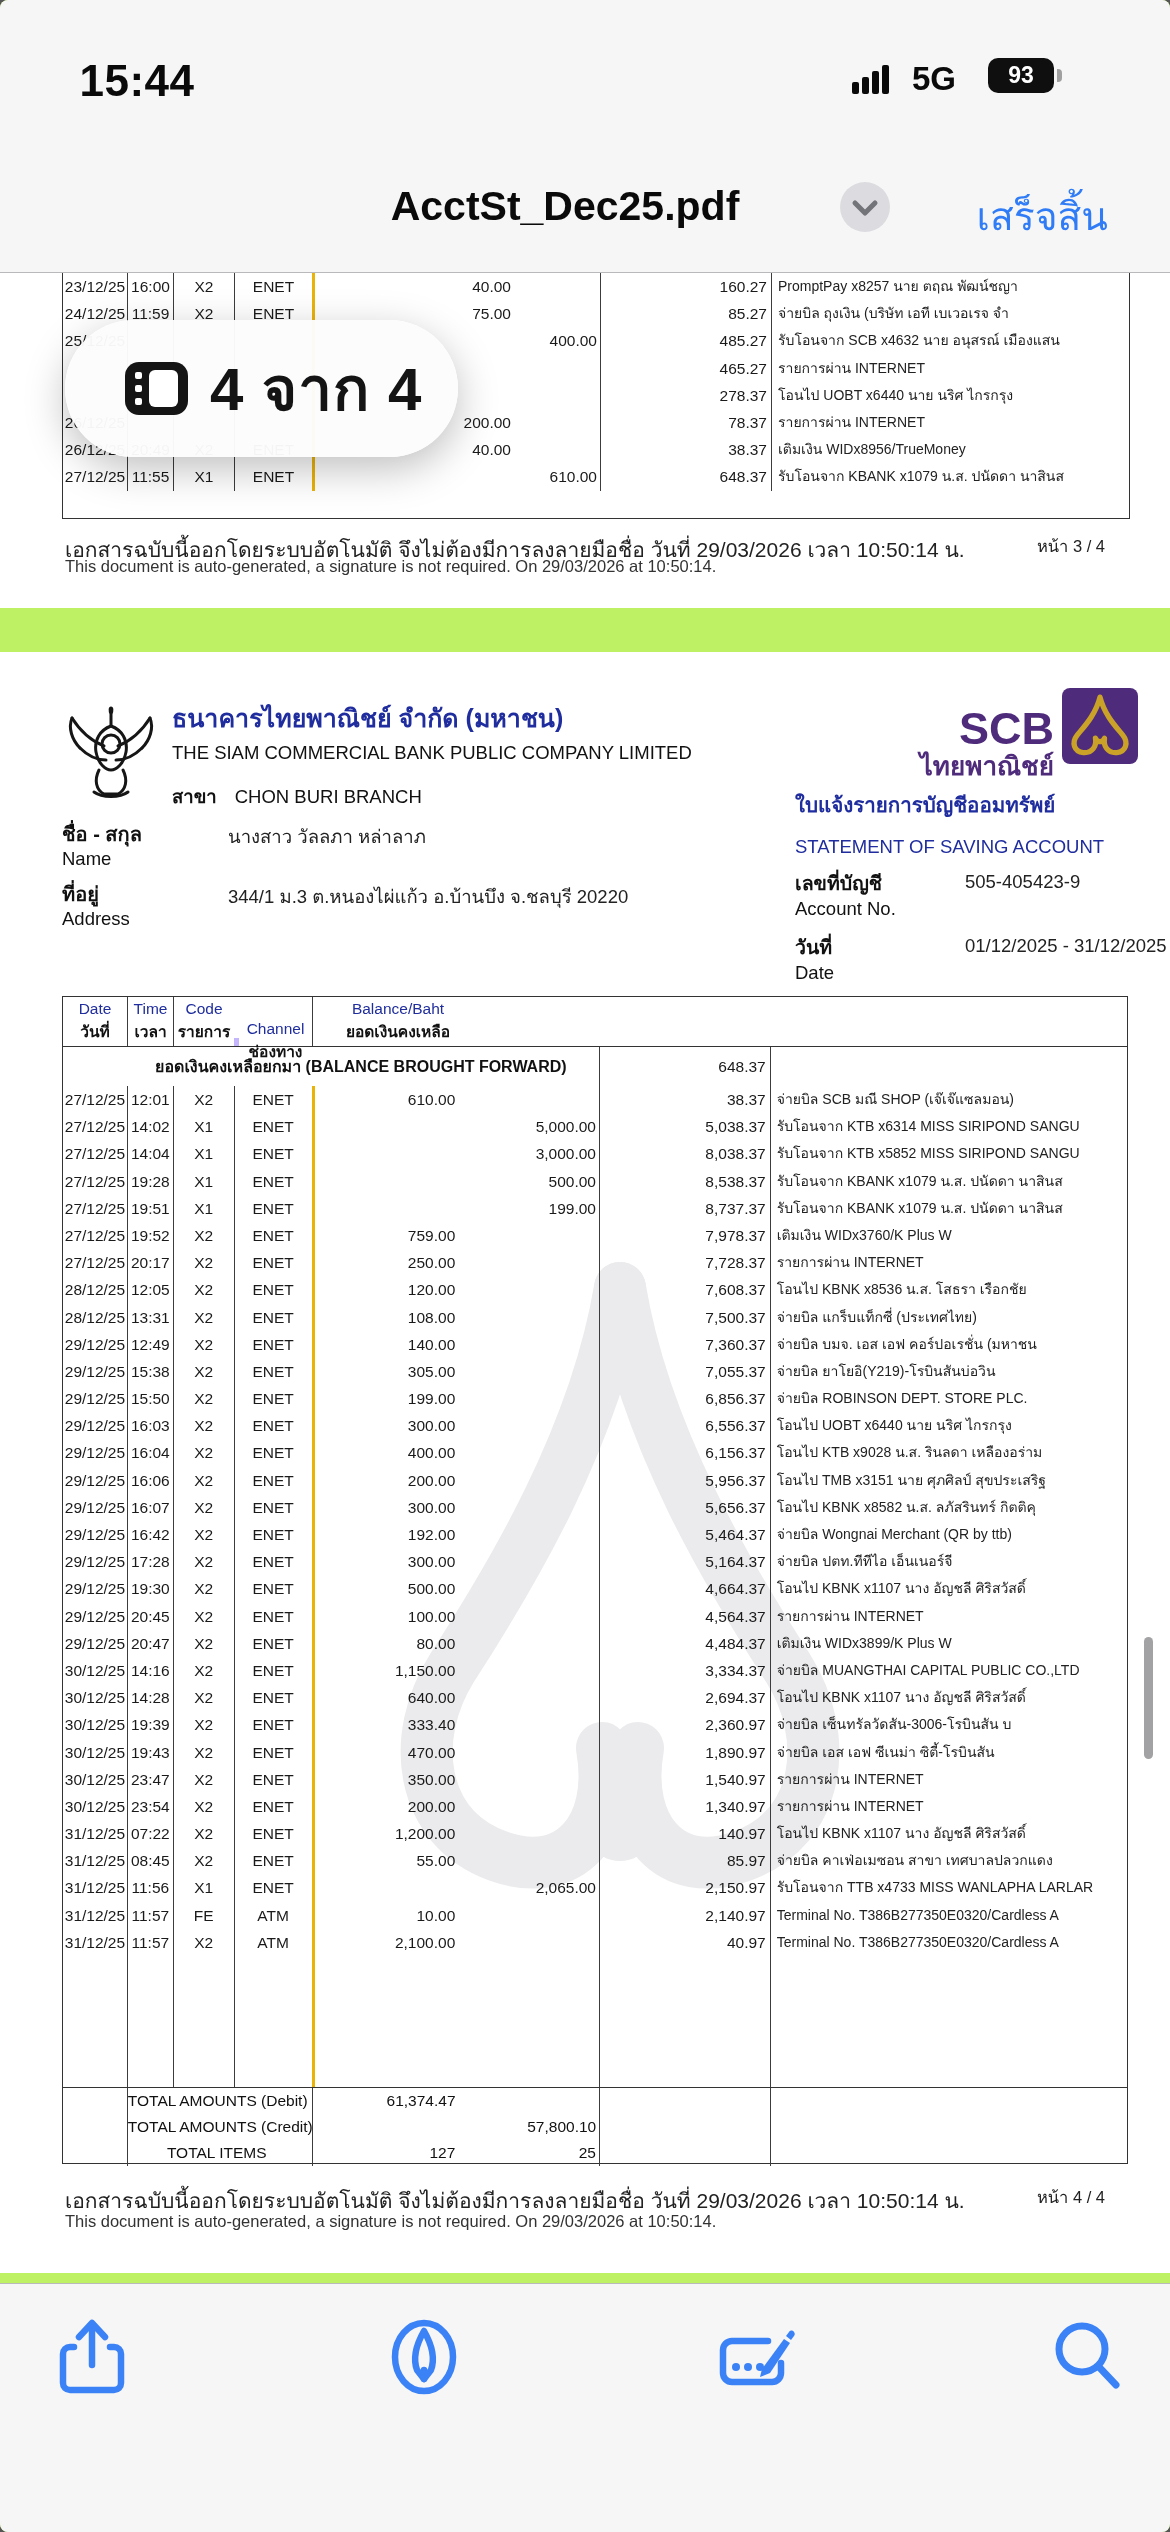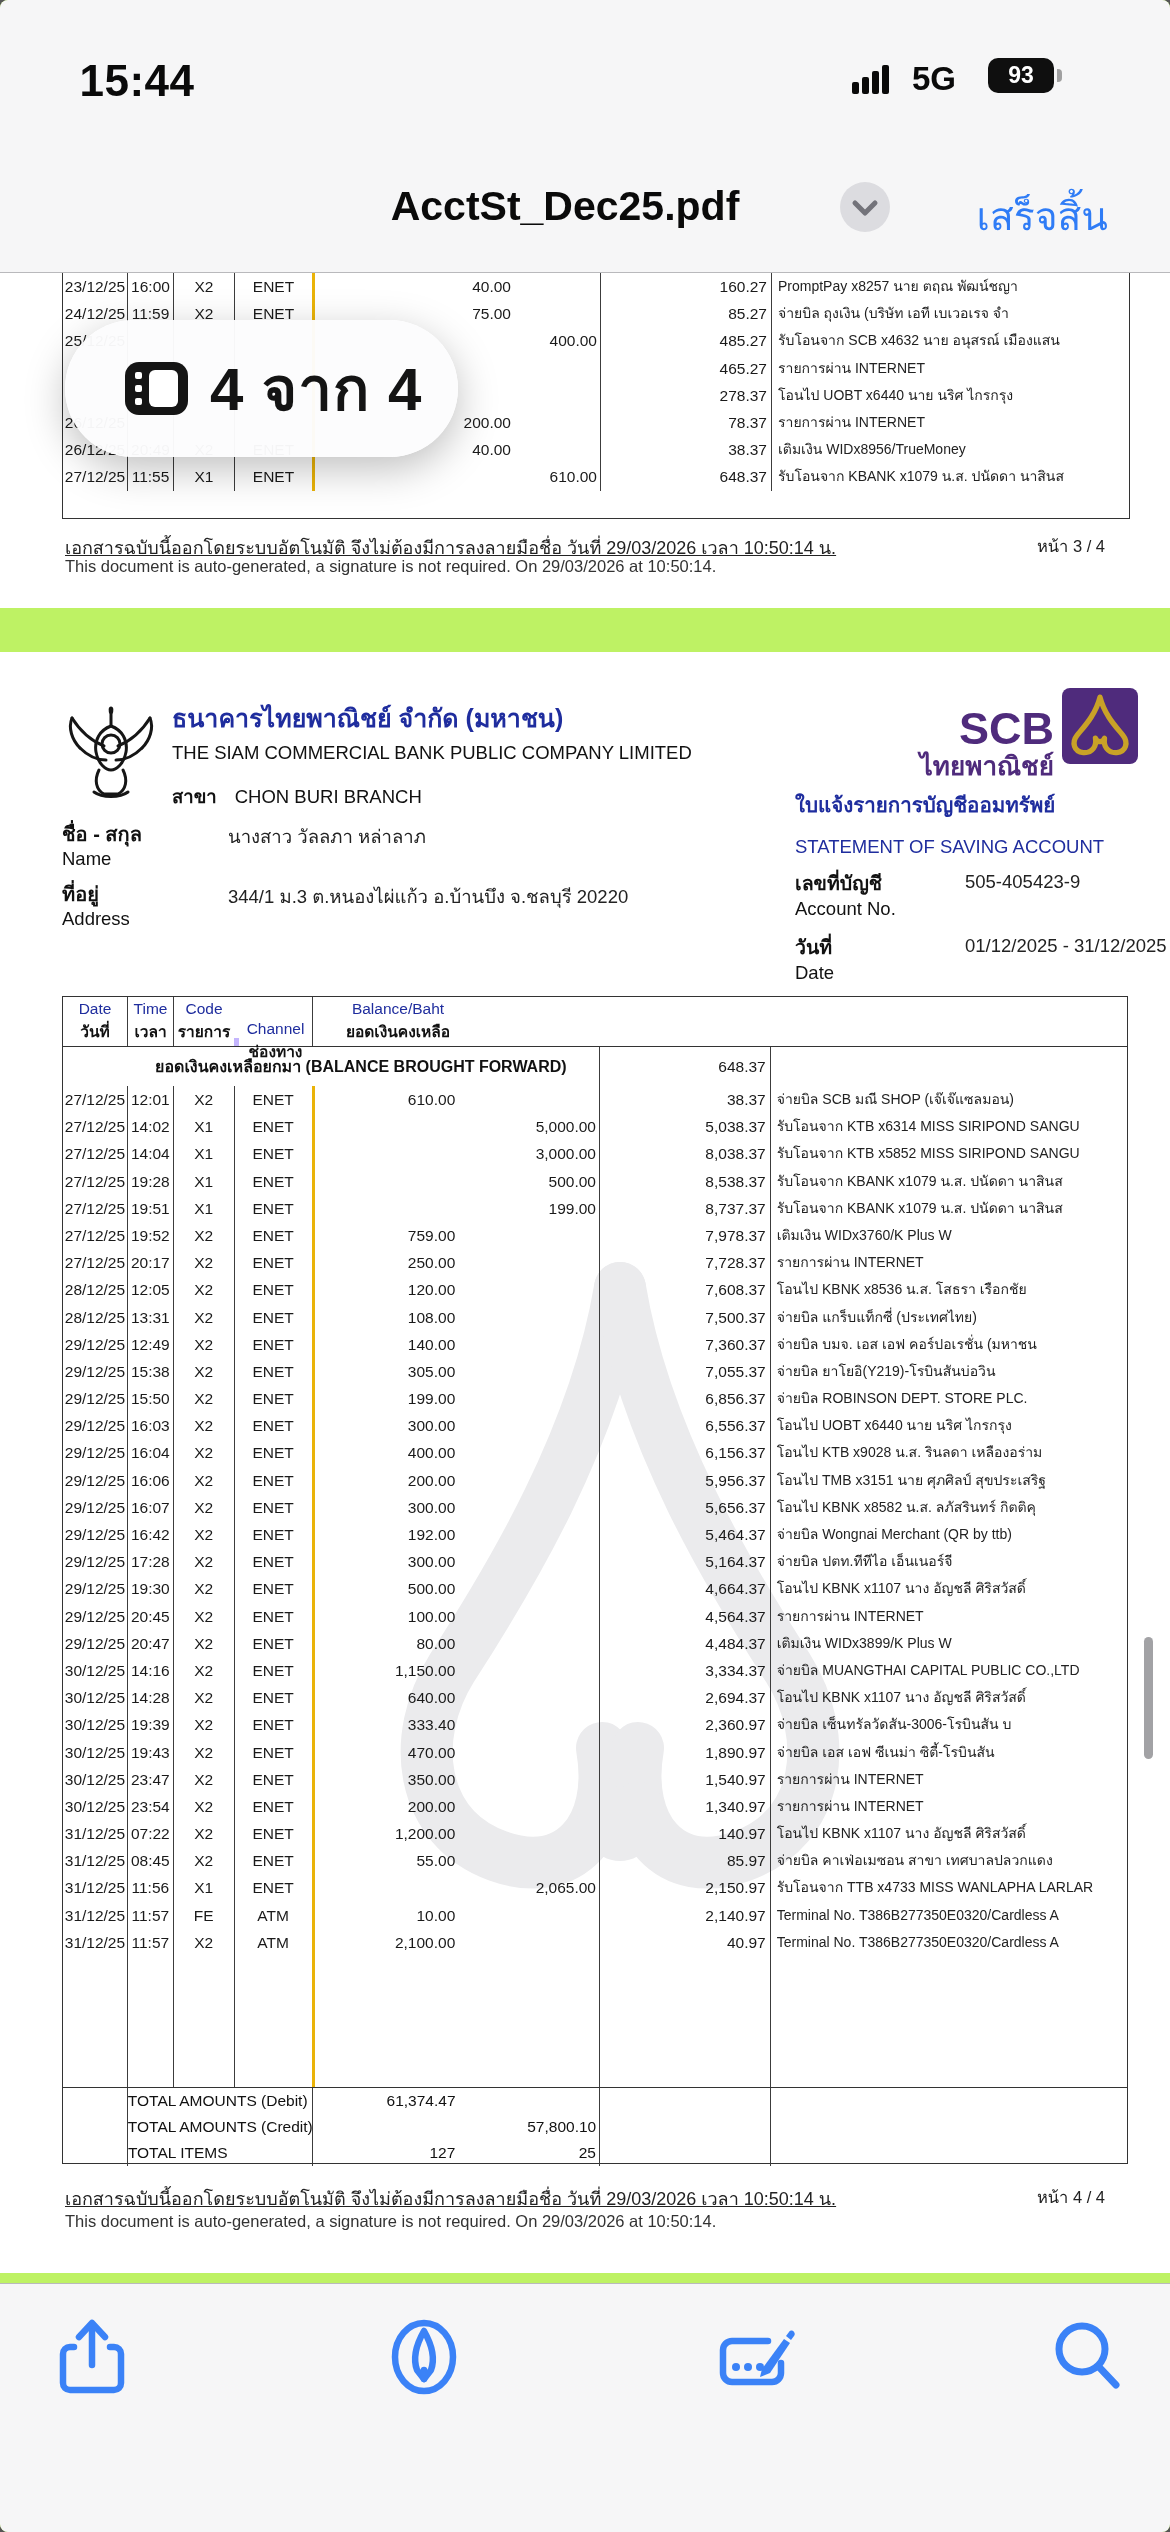--- a/index.html
+++ b/index.html
@@ -52,27 +52,27 @@
   .bf-main{width:537px;box-sizing:border-box;padding-left:92px;font-weight:bold;font-size:16px;color:#111;line-height:39px;white-space:nowrap;}
   .bf-bal{width:171px;box-sizing:border-box;border-left:1px solid #3c3c3c;text-align:right;padding-right:4px;font-size:15.5px;line-height:39px;color:#1a1a1a;}
   .bf-desc{width:358px;box-sizing:border-box;border-left:1px solid #3c3c3c;}
   .fillrow{height:130.6px;}
   .fillrow .cell{height:100%;}
   
   .totals{border-top:1.5px solid #333;}
   .trow-t{display:flex;height:26.3px;}
   .tcell{box-sizing:border-box;font-size:15.5px;color:#111;line-height:26.3px;white-space:nowrap;}
   .t-b1{width:64px;}
-  .t-label{width:185px;border-left:1px solid #3c3c3c;text-align:left;padding-right:6px;}
+  .t-label{width:185px;border-left:1px solid #3c3c3c;text-align:center;padding-right:6px;}
   .t-debit{width:150px;border-left:1px solid #3c3c3c;text-align:right;padding-right:6px;}
   .t-credit{width:138px;text-align:right;padding-right:3px;}
   .t-bal{width:171px;border-left:1px solid #3c3c3c;}
   .t-desc{width:358px;border-left:1px solid #3c3c3c;}
   
-  .pfoot-th{position:absolute;left:65px;font-size:18px;color:#222;white-space:nowrap;text-decoration:underline;}
+  .pfoot-th{position:absolute;left:65px;font-size:21px;color:#222;white-space:nowrap;}
   .pfoot-en{position:absolute;left:65px;font-size:16.5px;color:#333;white-space:nowrap;}
   .pfoot-pg{position:absolute;right:65px;font-size:16.5px;color:#222;}
   
   .pill{position:absolute;left:65px;top:320px;width:393px;height:137px;border-radius:69px;background:rgba(252,252,253,0.97);
         box-shadow:0 12px 40px rgba(0,0,0,0.25);z-index:5;display:flex;align-items:center;}
   .pill-icon{position:relative;margin-left:60px;width:63px;height:53px;background:#151515;border-radius:14px;}
   .pill-icon .dot{position:absolute;left:10px;width:7px;height:7px;background:#fff;border-radius:2px;}
   .pill-icon .pane{position:absolute;left:24px;top:8px;width:29px;height:37px;background:#fff;border-radius:6px;}
   .pill-text{margin-left:22px;font-size:60px;font-weight:bold;color:#141414;letter-spacing:1px;}
   .bn-th{position:absolute;left:172px;top:698px;font-size:25px;font-weight:bold;color:#1f2d9e;}

